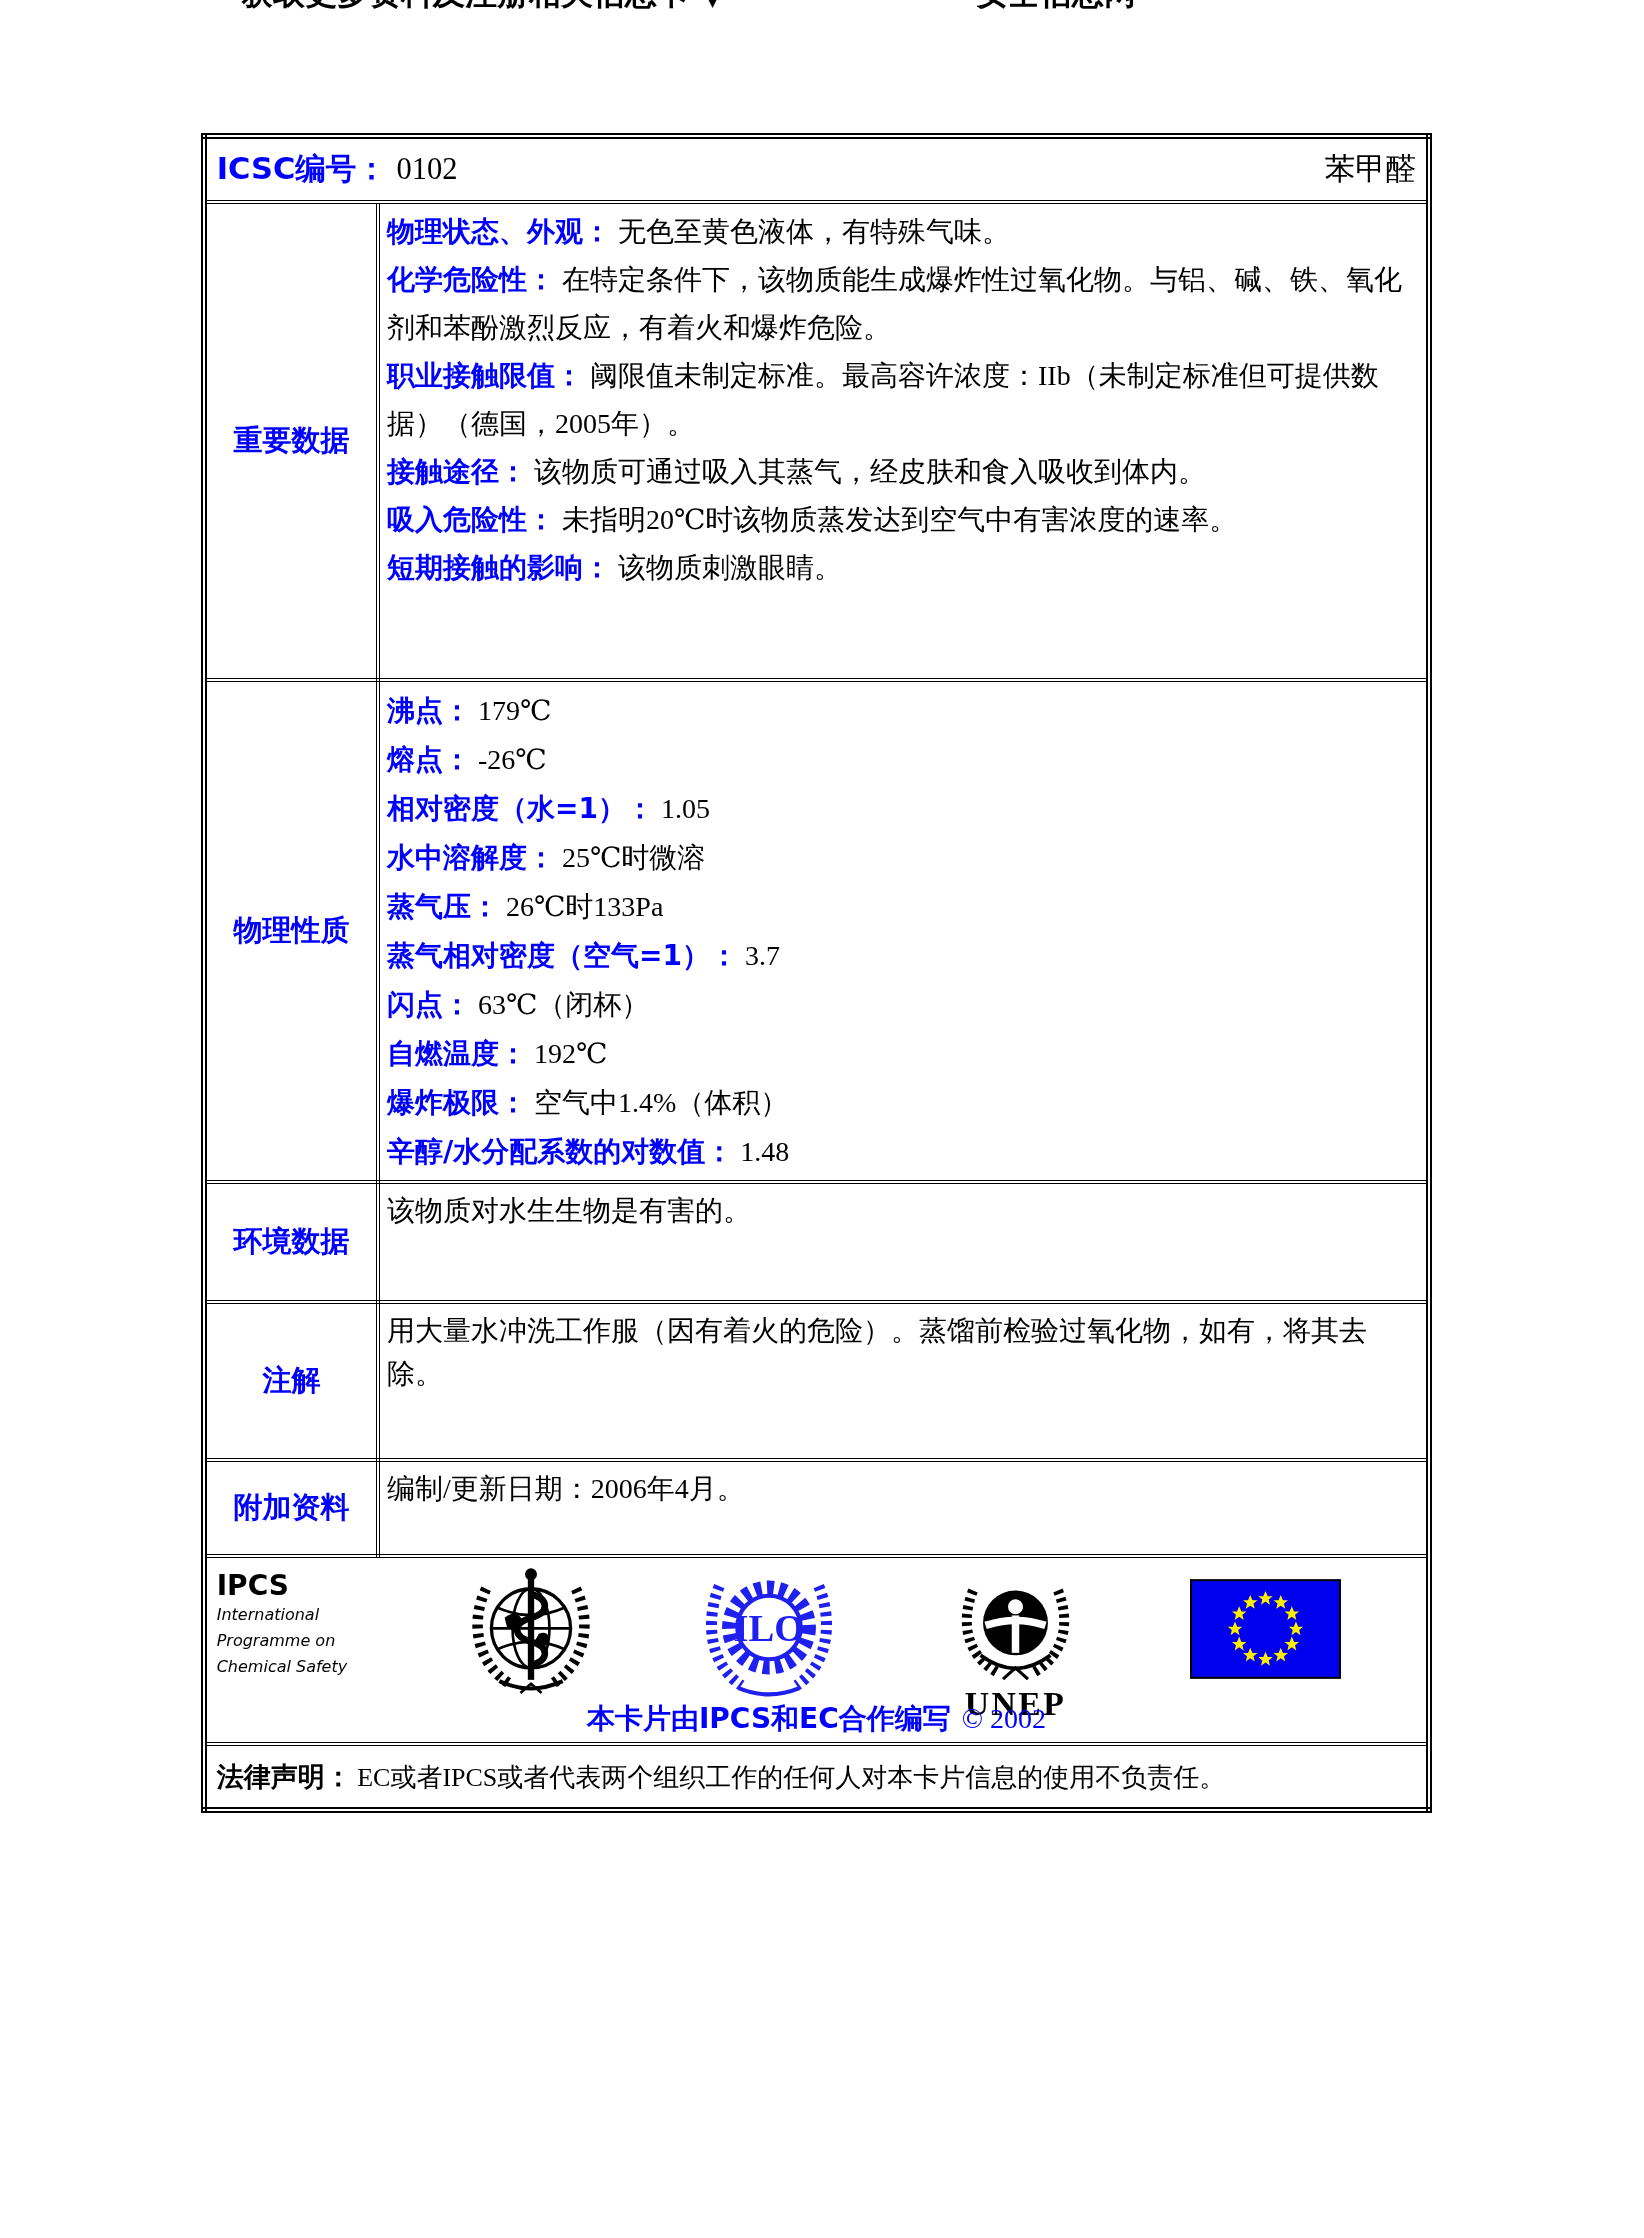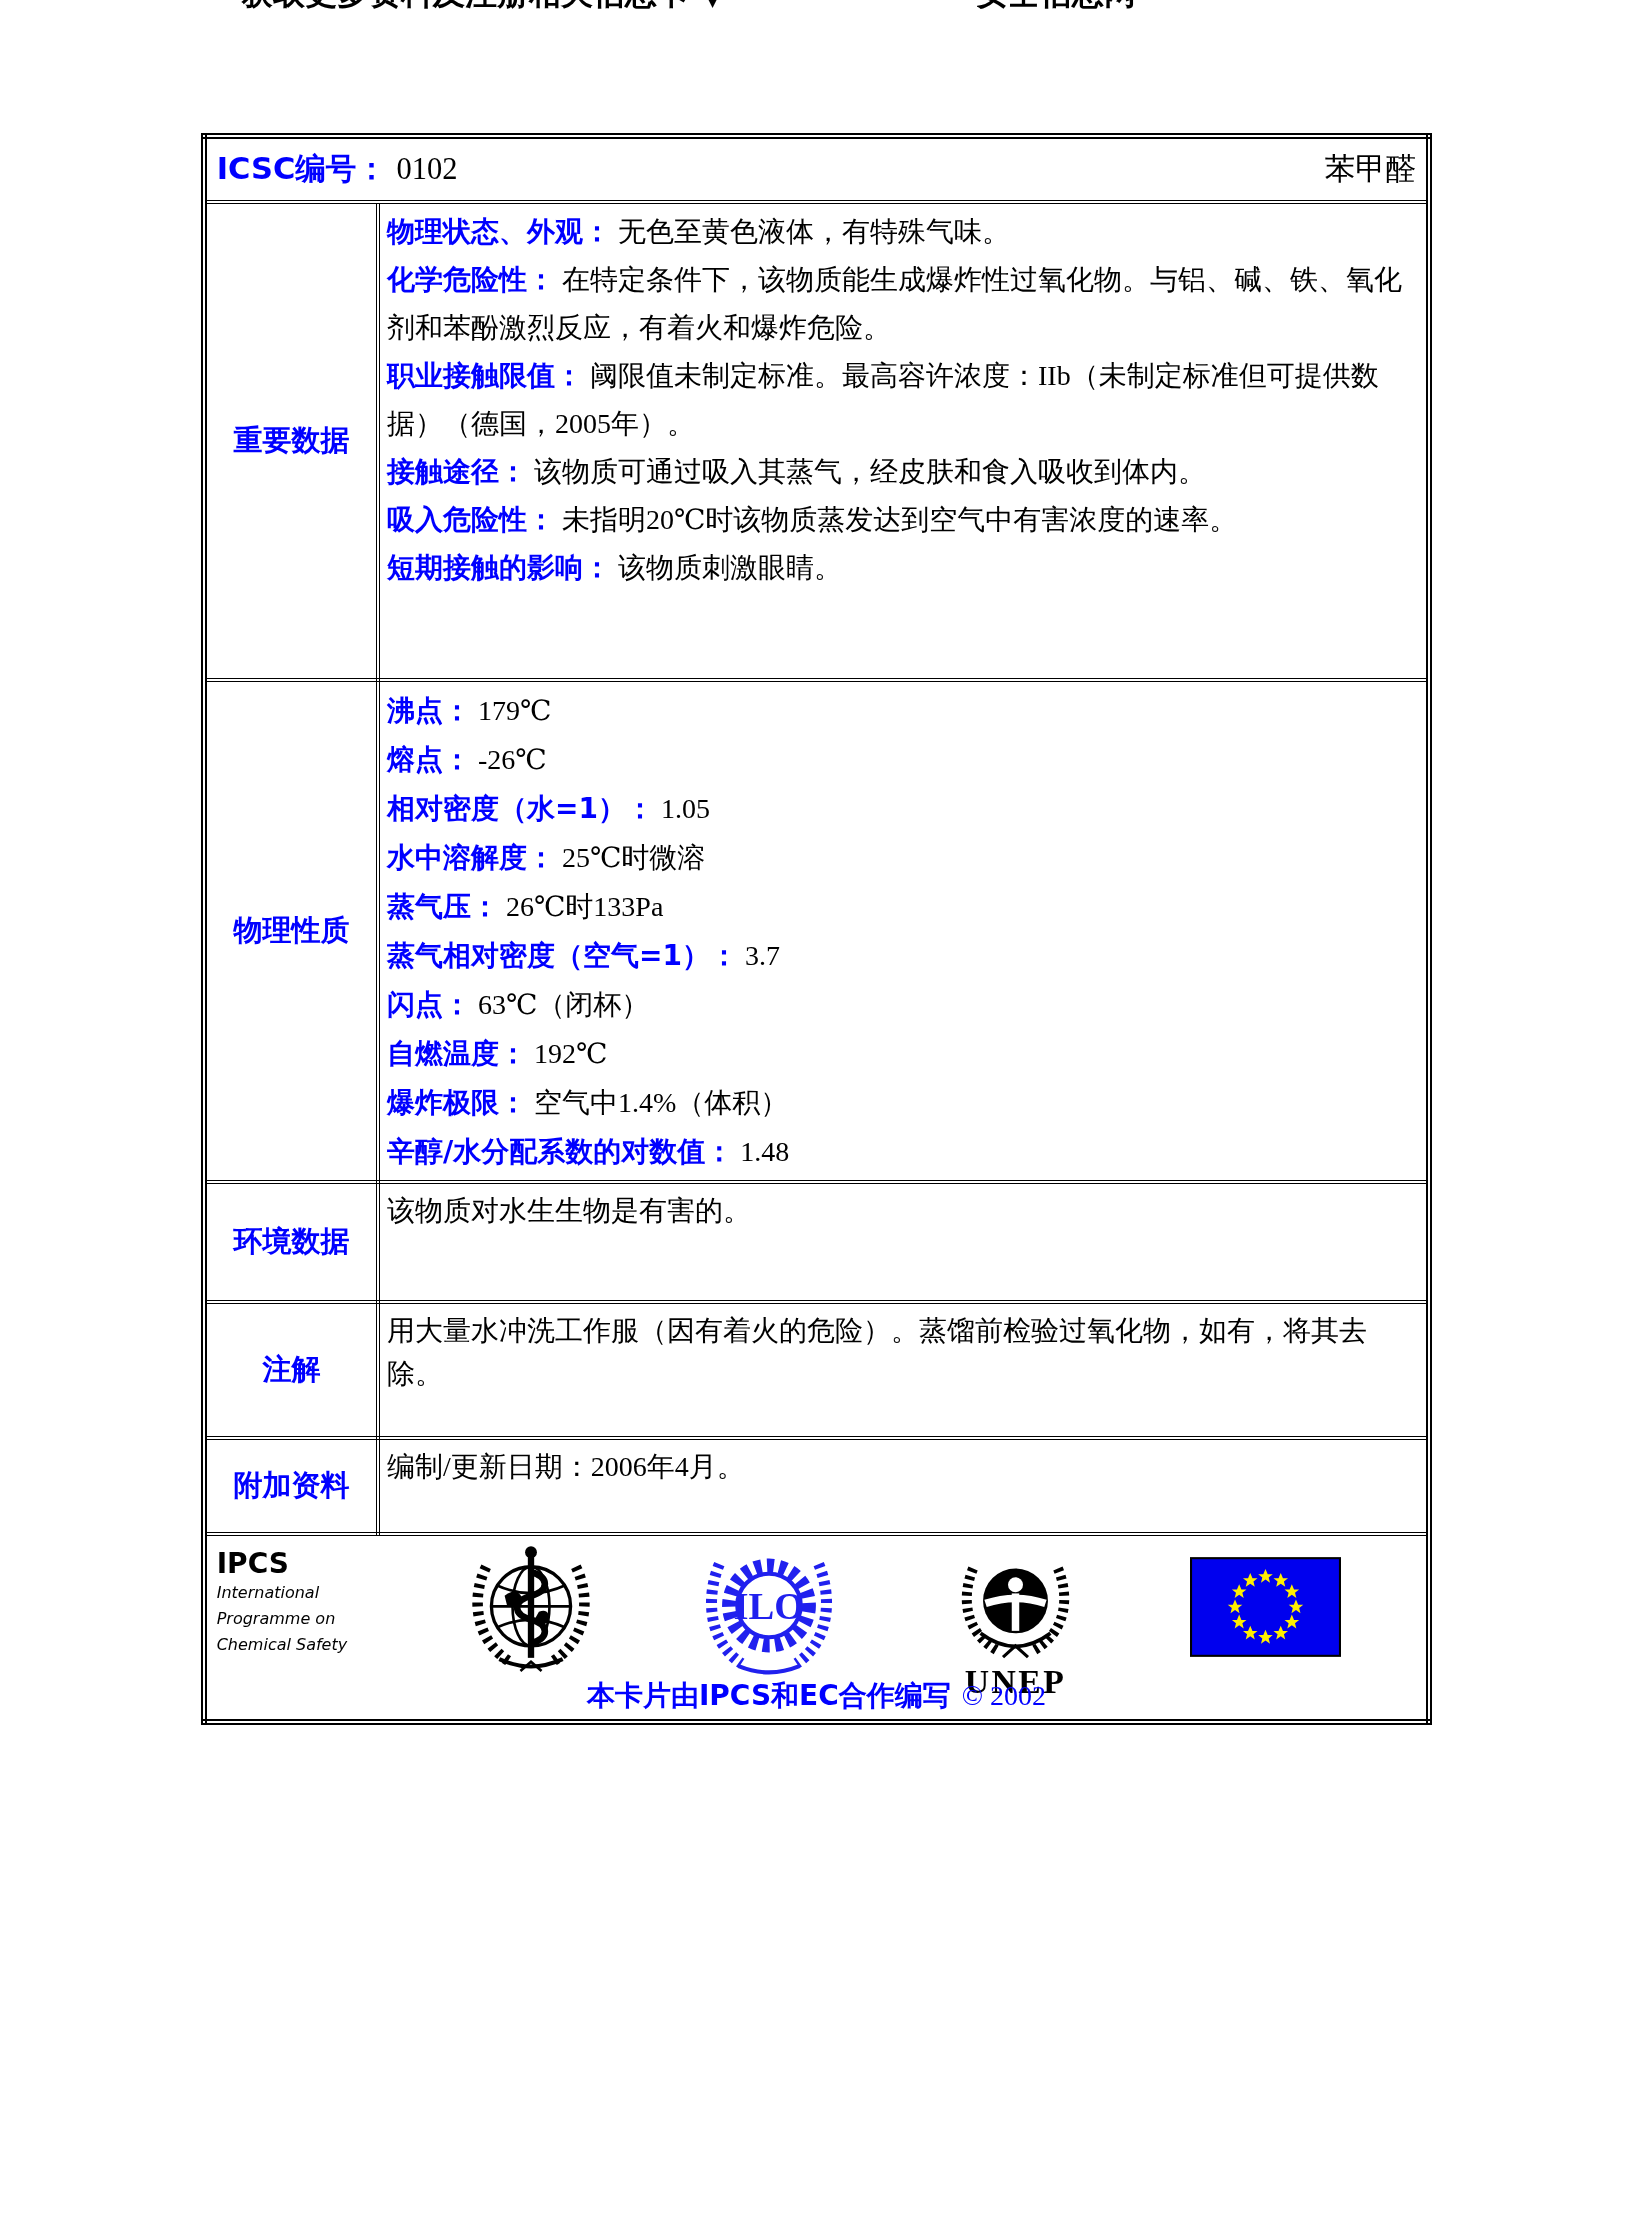--- a/index.html
+++ b/index.html
@@ -37,21 +37,21 @@
   .field-line { font-size:28px; color:#000; line-height:48px; }
   .phys .field-line { line-height:49px; }
   .fl { font-family:"DejaVu Sans","Liberation Sans",sans-serif;
         font-weight:bold; color:#0000FF; }
   .fv { color:#000; margin-left:7px; }
   .plain-line { font-size:28px; color:#000; line-height:43px; }
 
   .row-important  td { height:478px; }
   .row-physical   td { height:500px; }
   .row-environ    td { height:120px; }
-  .row-notes      td { height:136px; }
+  .row-notes      td { height:158px; }
   .row-additional td { height:96px; }
   .row-logos      td { height:188px; position:relative; padding:8px; }
   .row-legal      td { height:66px; padding:7px 9.7px; }
 
   .ipcs-block { position:absolute; left:9.7px; top:11px; color:#000;
                 font-family:"DejaVu Sans","Liberation Sans",sans-serif; }
   .ipcs-title { font-size:28px; font-weight:bold; }
   .ipcs-sub   { font-size:16px; line-height:26px;font-style:italic; }
 
   .logo { position:absolute; }
@@ -219,17 +219,22 @@
             <use href="#st" transform="translate(87,34)"></use>
           </svg>
         </div>
 
         <div class="logos-caption">
           <span class="caption-main">本卡片由IPCS和EC合作编写</span><span class="caption-copy">© 2002</span>
         </div>
       </td>
     </tr>
 
+    <tr class="row-legal">
+      <td colspan="2">
+        <span class="legal-label">法律声明：</span><span class="legal-text">EC或者IPCS或者代表两个组织工作的任何人对本卡片信息的使用不负责任。</span>
+      </td>
+    </tr>
 
   </tbody>
     </table>
 </div>
 
 
 </body></html>

